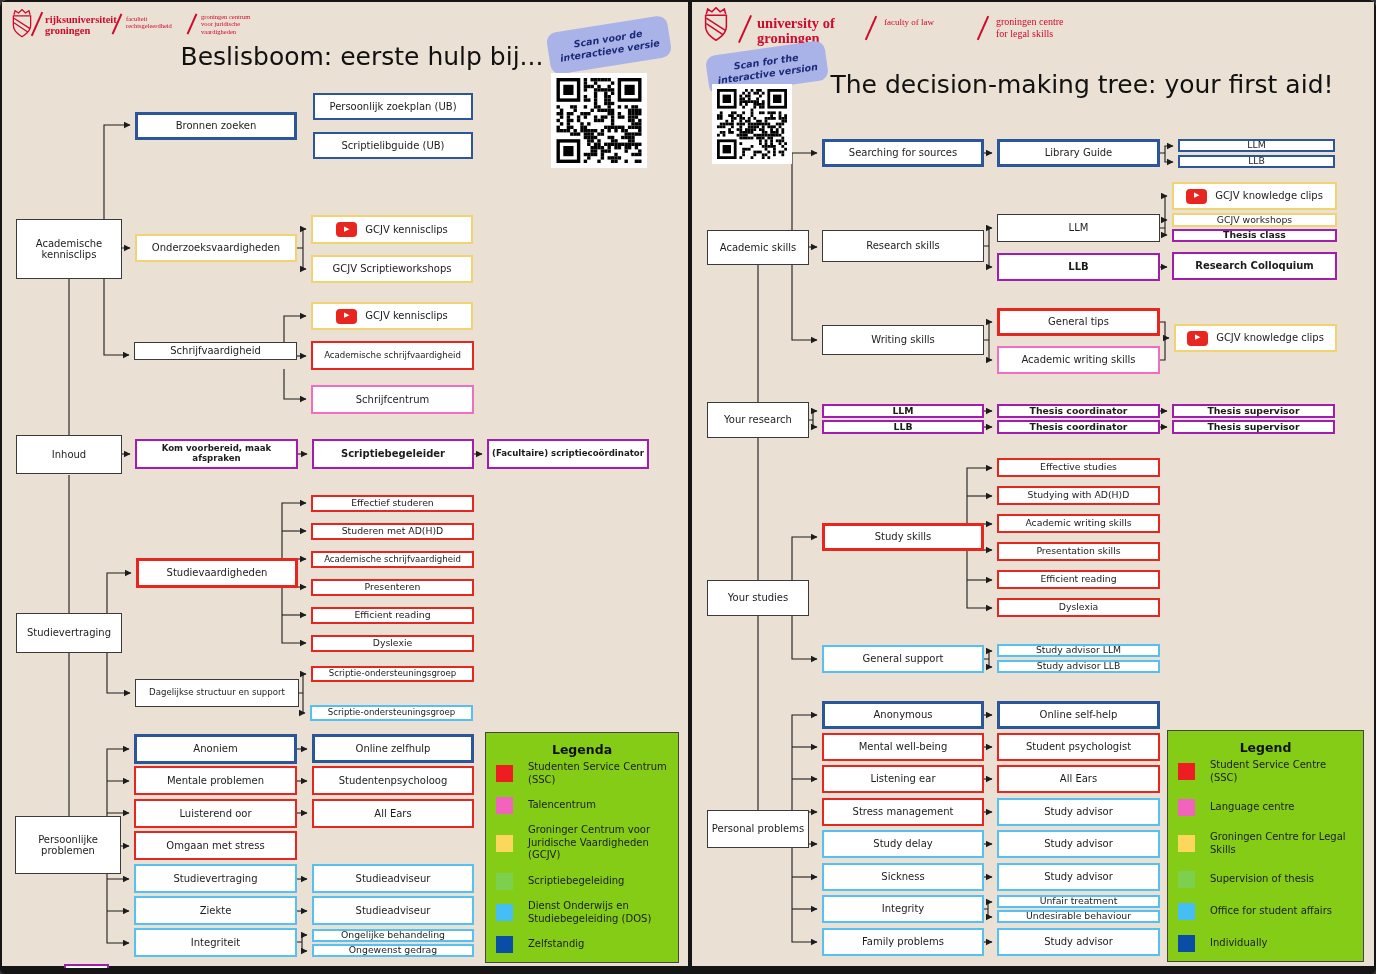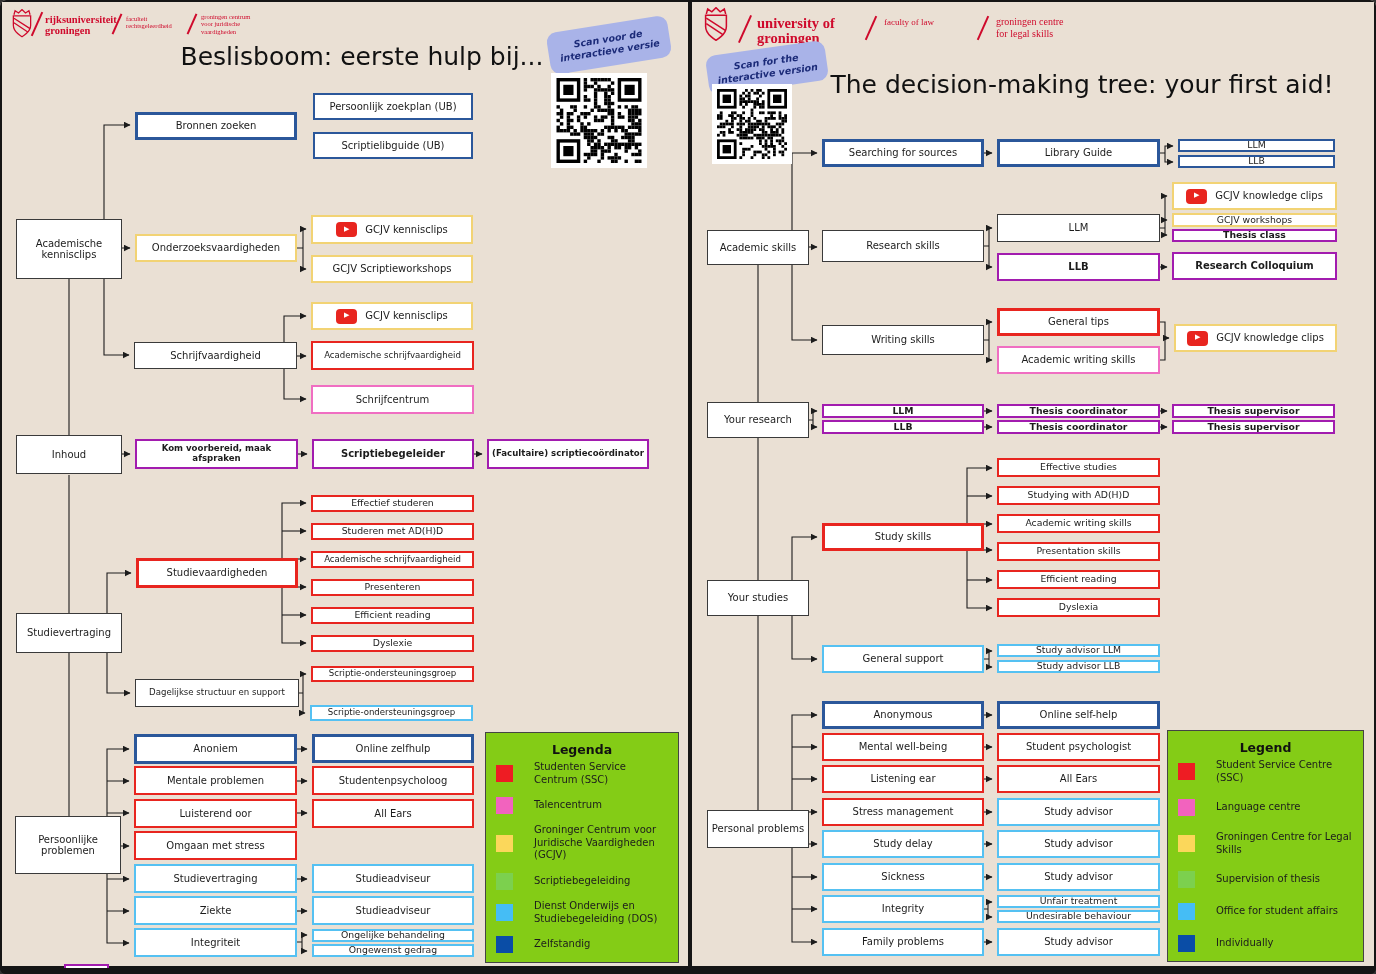--- a/index.html
+++ b/index.html
@@ -31,21 +31,21 @@
   .unit{position:absolute;color:#CF0A2C;font-family:"Liberation Serif","DejaVu Serif",serif;line-height:1.15;}
   .badge{position:absolute;background:#A9B3E8;border-radius:10px;color:#1B2A78;font-weight:bold;font-style:italic;
          font-size:9.5px;display:flex;flex-direction:column;align-items:center;justify-content:center;
          text-align:center;line-height:1.25;}
   .qr{position:absolute;background:#fff;padding:5px;box-sizing:border-box;}
   .qr svg{display:block;width:100%;height:100%;}
   .legend{position:absolute;background:#84cc16;border:1px solid #444;box-sizing:border-box;
           display:flex;flex-direction:column;padding:9px 10px;}
   .lg-title{text-align:center;font-weight:bold;font-size:12.5px;color:#111;margin-bottom:4px;}
   .lg-rows{flex:1;display:flex;flex-direction:column;justify-content:space-between;}
-  .lg-row{display:flex;align-items:center;gap:21px;}
+  .lg-row{display:flex;align-items:center;gap:15px;}
   .lg-sq{width:17px;height:17px;flex:0 0 17px;}
   .lg-tx{font-size:10px;color:#1c1c1c;line-height:1.25;}
   .strip{position:absolute;left:0;top:968px;width:1376px;height:6px;background:#151515;}
 </style>
 </head>
 <body>
 
 <div class="stage">
 
   <div class="panel" id="panelL">
@@ -383,21 +383,21 @@
     <div class="n yl" style="left:133px;top:232px;width:162px;height:28px">
         <span>Onderzoeksvaardigheden</span>
       </div>
     <div class="n yl" style="left:309px;top:213px;width:162px;height:29px">
         <span class="yt">▶</span>
         <span>GCJV kennisclips</span>
       </div>
     <div class="n yl" style="left:309px;top:253px;width:162px;height:28px">
         <span>GCJV Scriptieworkshops</span>
       </div>
-    <div class="n bk" style="left:132px;top:340px;width:163px;height:27px">
+    <div class="n bk" style="left:132px;top:340px;width:163px;height:18px">
         <span>Schrijfvaardigheid</span>
       </div>
     <div class="n yl" style="left:309px;top:300px;width:162px;height:28px">
         <span class="yt">▶</span>
         <span>GCJV kennisclips</span>
       </div>
     <div class="n rd xs" style="left:309px;top:339px;width:163px;height:29px">
         <span>Academische schrijfvaardigheid</span>
       </div>
     <div class="n pk" style="left:309px;top:383px;width:163px;height:29px">

